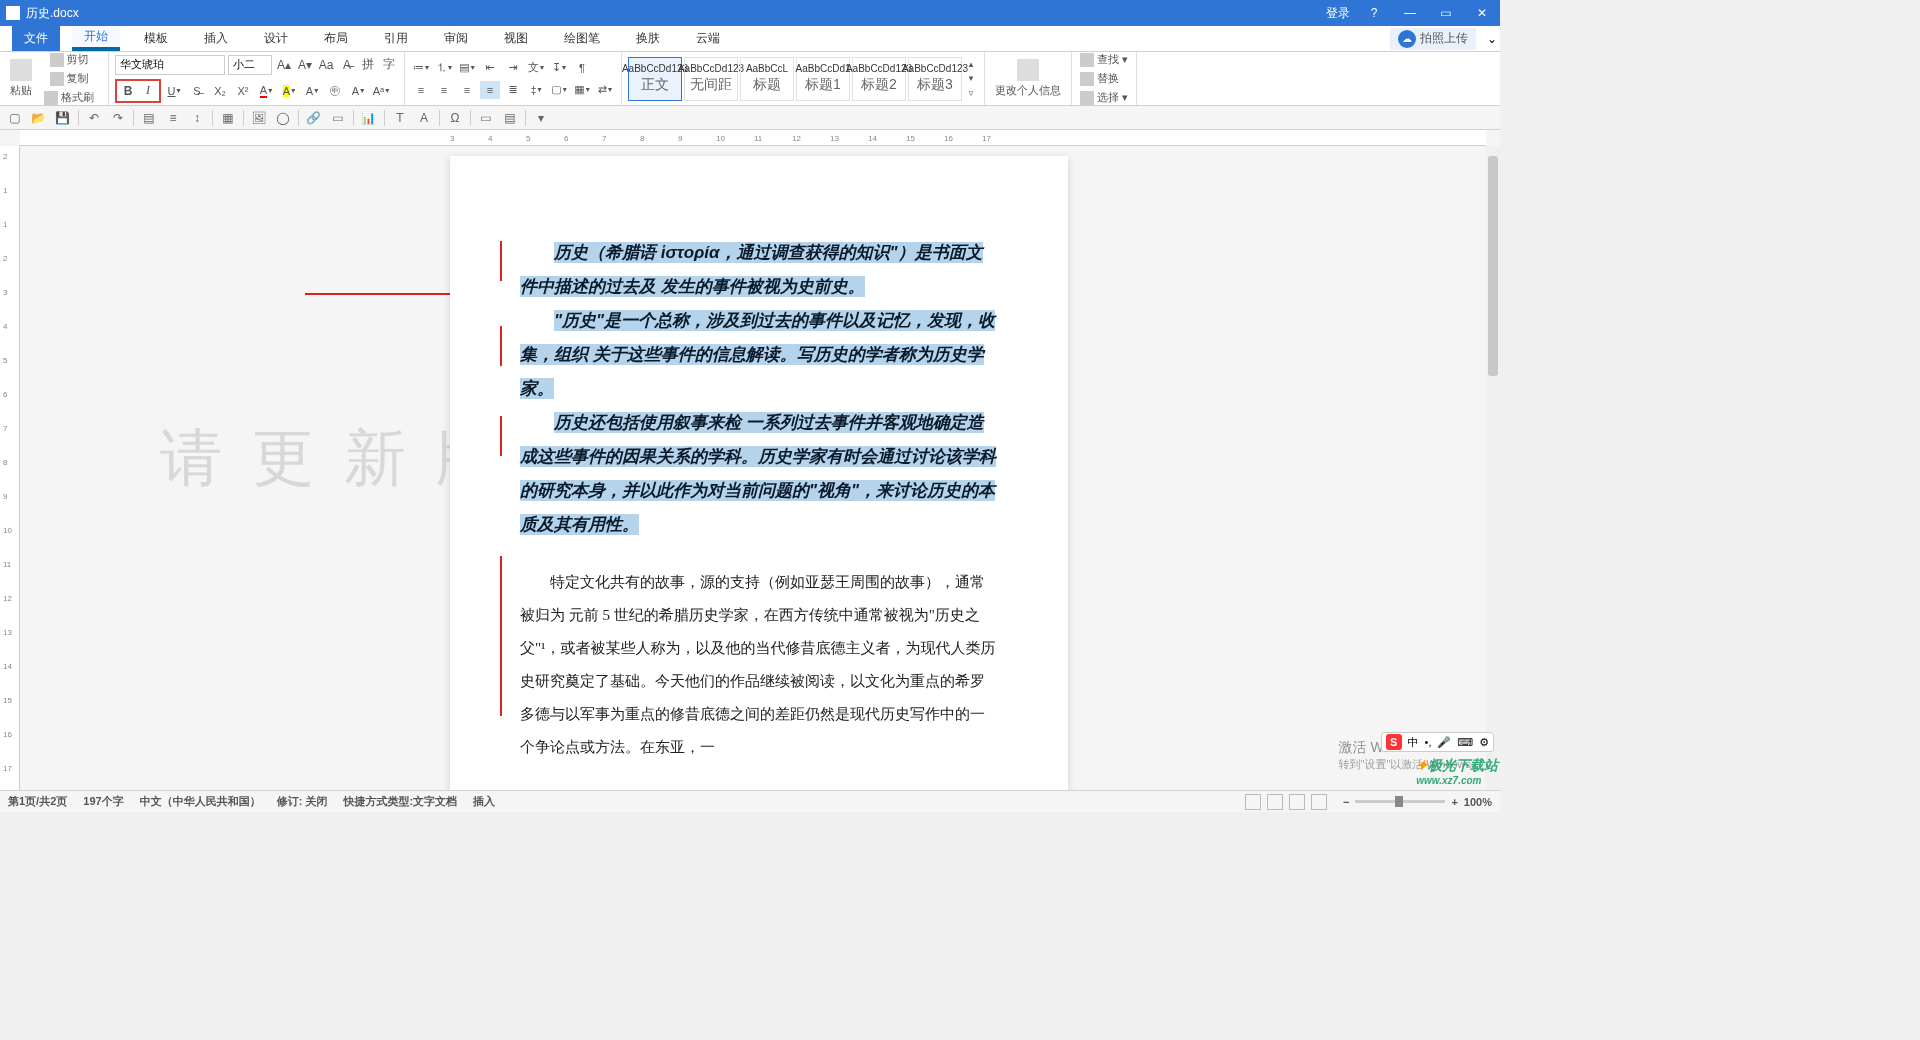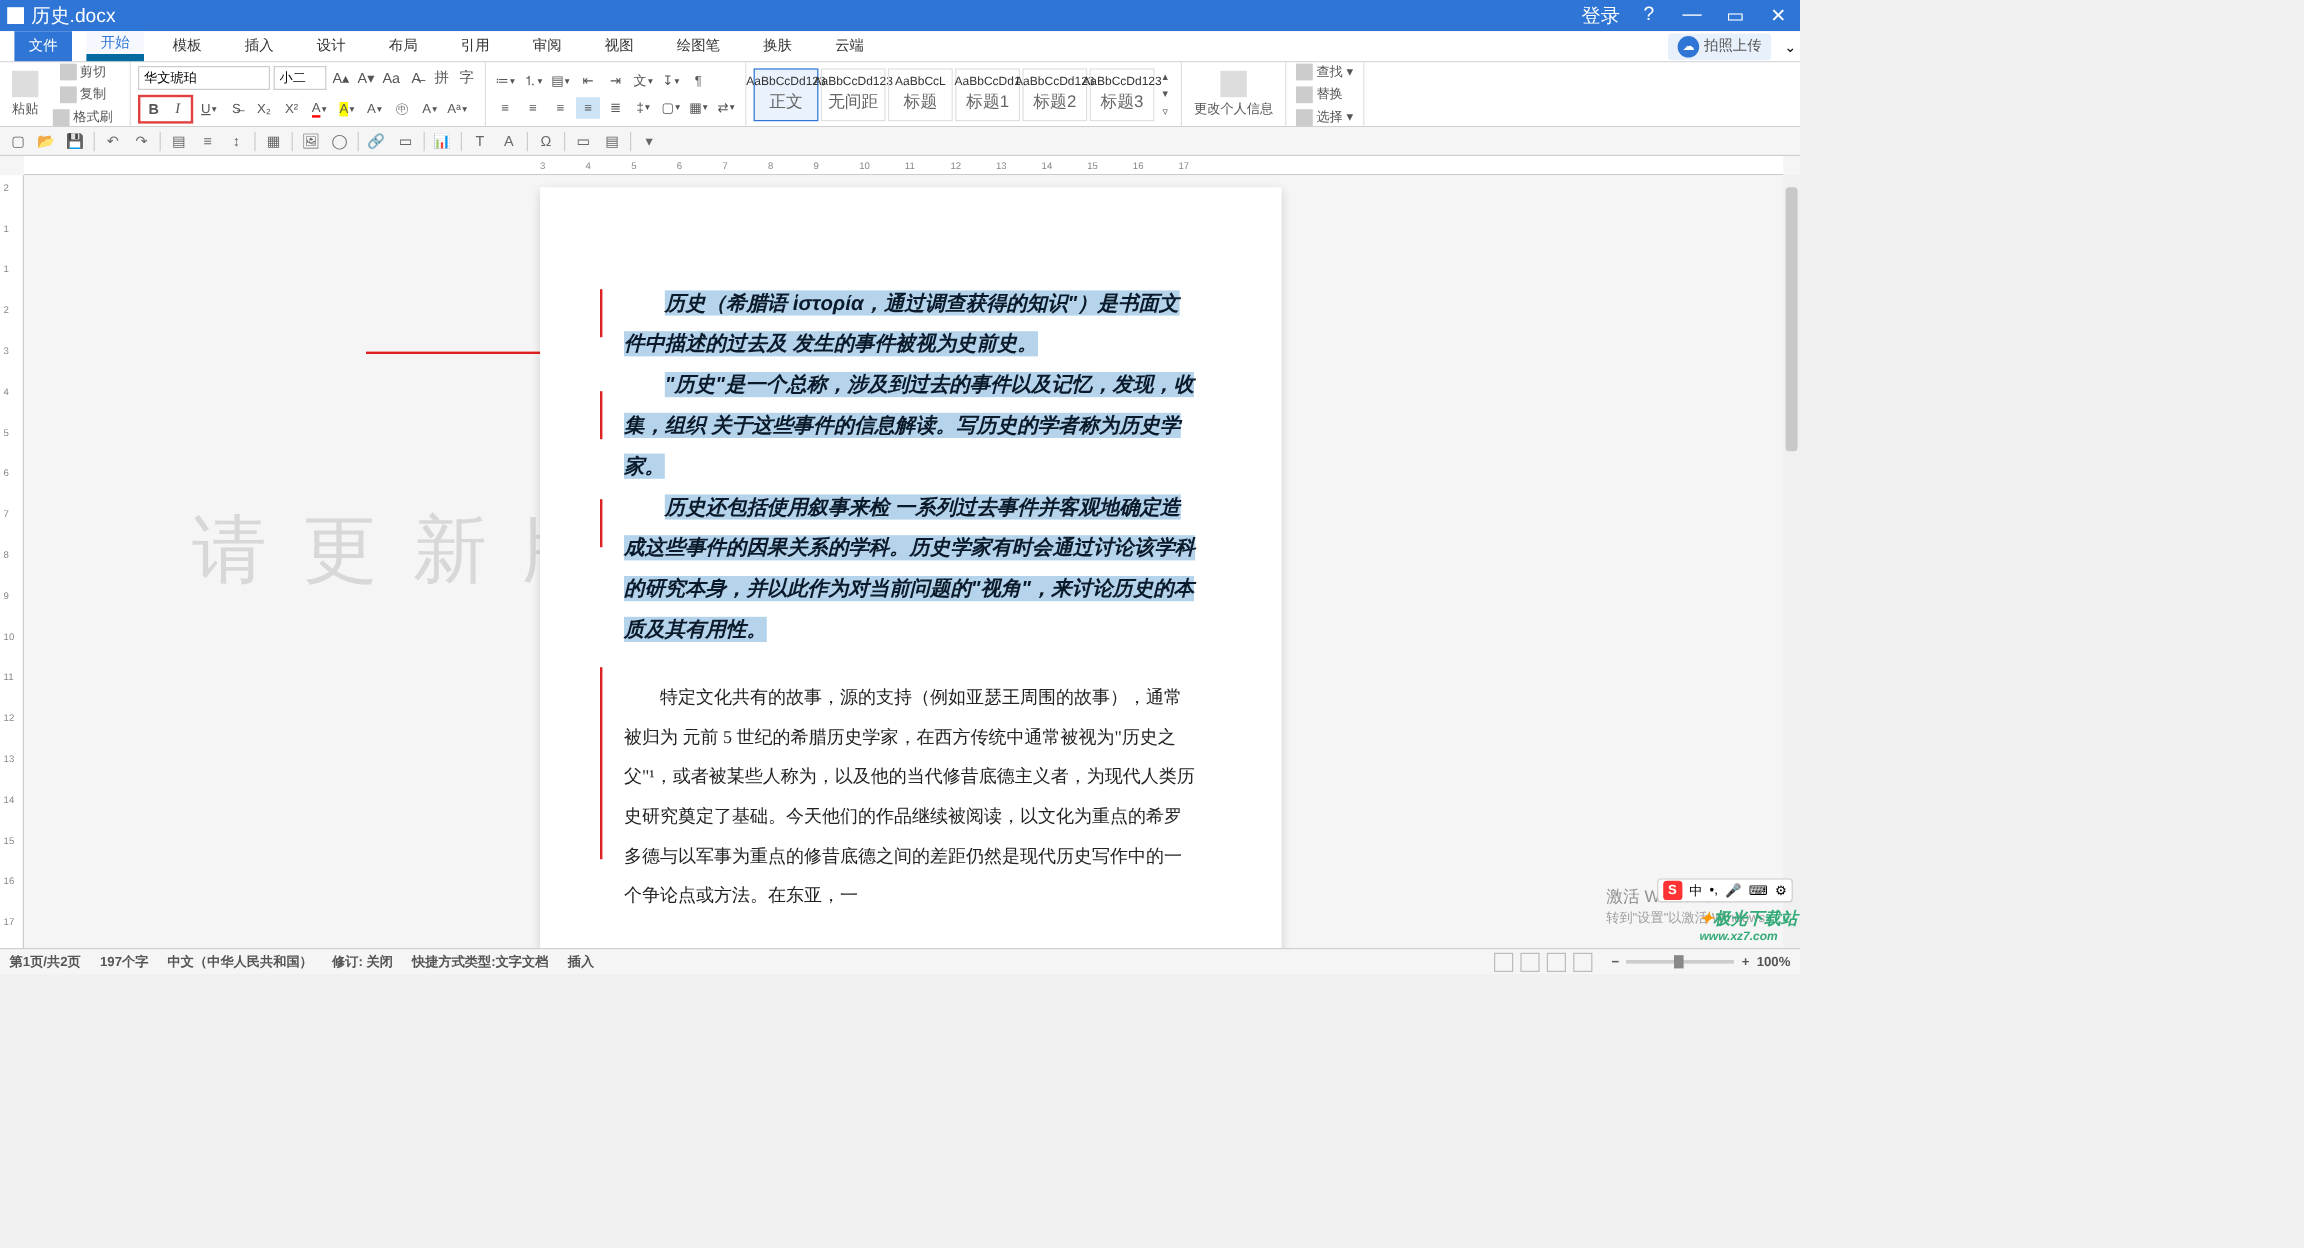--- a/index.html
+++ b/index.html
@@ -1,28 +1,28 @@
 <!DOCTYPE html>
 <html><head>
 <meta charset="utf-8">
 <style>
 * { margin: 0; padding: 0; box-sizing: border-box; font-family: "Microsoft YaHei", sans-serif; }
 body { background: #f0f0f0; width: 1500px; height: 812px; overflow: hidden; position: relative; }
 
 
-.titlebar { background: #2e75d5; height: 26px; display: flex; align-items: center; color: #fff; font-size: 16px; padding: 0 6px; }
+.titlebar { background: #2e75d5; height: 26px; display: flex; align-items: center; color: #fff; font-size: 12px; padding: 0 6px; }
 .titlebar .doc-icon { width: 14px; height: 14px; background: #fff; margin-right: 6px; display: inline-block; }
 .titlebar .title { flex: 1; }
 .titlebar .right { display: flex; align-items: center; gap: 12px; }
 .winbtn { width: 24px; text-align: center; cursor: pointer; }
 
 
 .menubar { background: #fff; height: 26px; display: flex; align-items: center; border-bottom: 1px solid #d0d0d0; font-size: 12px; }
 .menubar .mitem { padding: 0 12px; height: 100%; display: flex; align-items: center; cursor: pointer; color: #333; margin-left: 12px; }
-.menubar .mitem.active { color: #2e75d5; border-bottom: 6px solid #0369a1; background: #f5f9ff; }
+.menubar .mitem.active { color: #2e75d5; border-bottom: 4px solid #0369a1; background: #f5f9ff; }
 .menubar .mitem.first { background: #2e75d5; color: #fff; }
 .menubar .spacer { flex: 1; }
 .menubar .upload { background: #e8f0fc; border-radius: 3px; padding: 2px 8px; margin-right: 8px; display: flex; align-items: center; gap: 4px; color: #555; }
 .menubar .cloud-icon { width: 18px; height: 18px; background: #2e75d5; border-radius: 50%; color: #fff; display: flex; align-items: center; justify-content: center; font-size: 10px; }
 
 
 .ribbon { background: #fff; height: 54px; display: flex; align-items: stretch; border-bottom: 1px solid #d0d0d0; font-size: 11px; color: #555; }
 .rgroup { display: flex; align-items: center; padding: 0 6px; border-right: 1px solid #e0e0e0; }
 .rgroup.vert { flex-direction: column; justify-content: center; gap: 2px; }
 .rbtnv { display: flex; flex-direction: column; align-items: center; gap: 2px; cursor: pointer; padding: 2px 4px; justify-content: center; }

